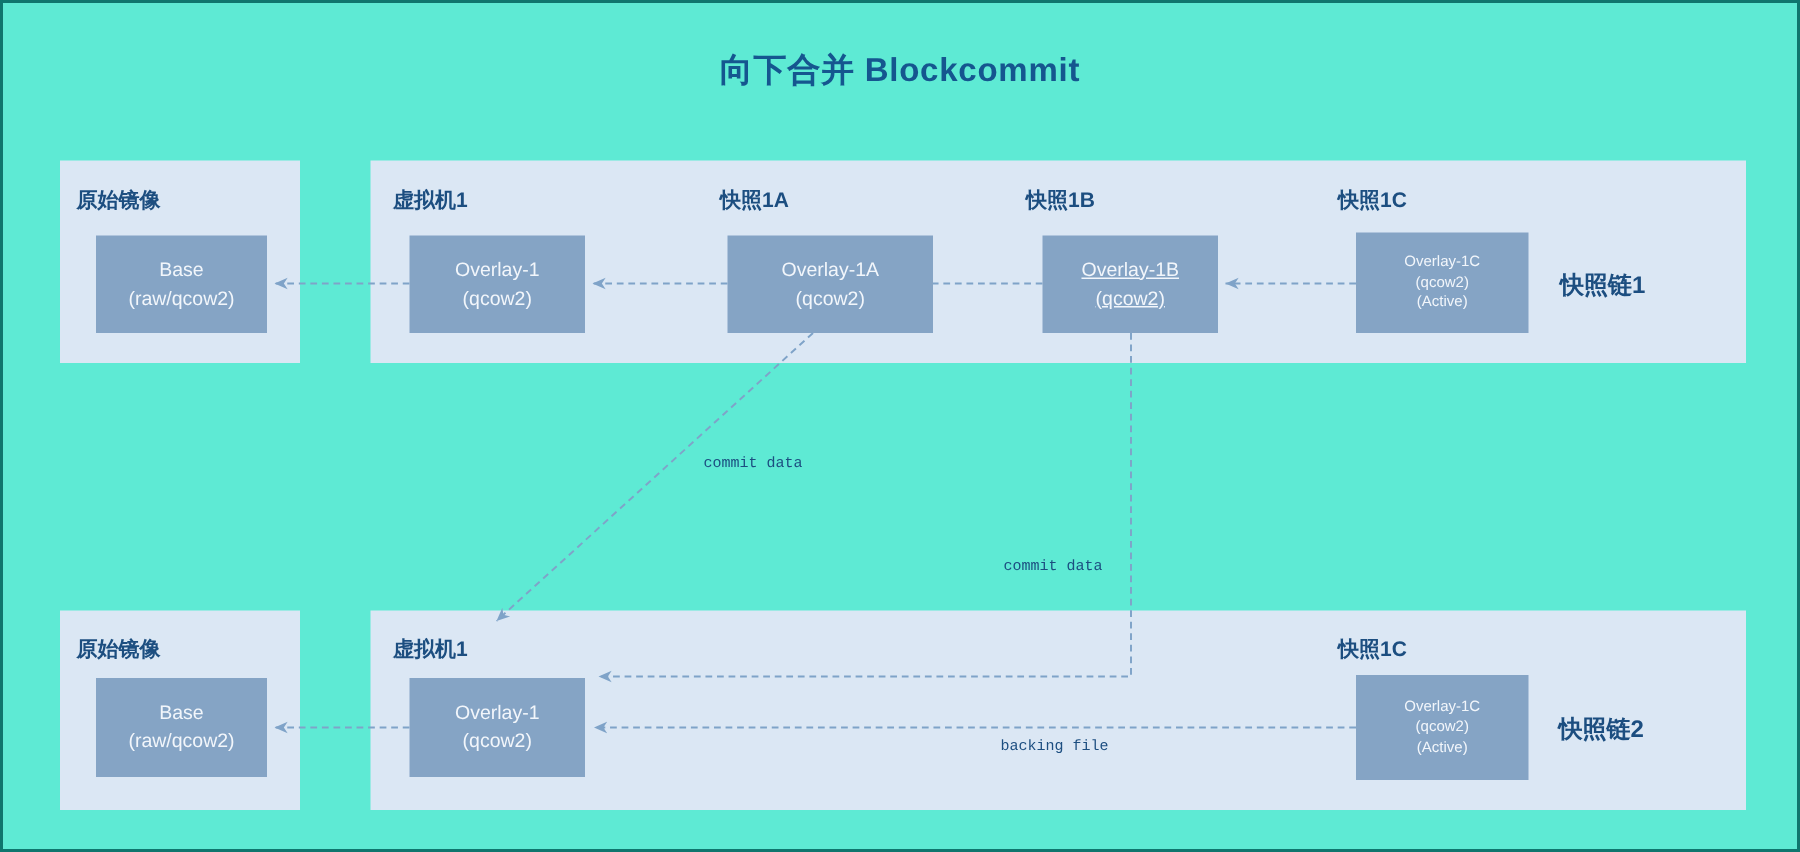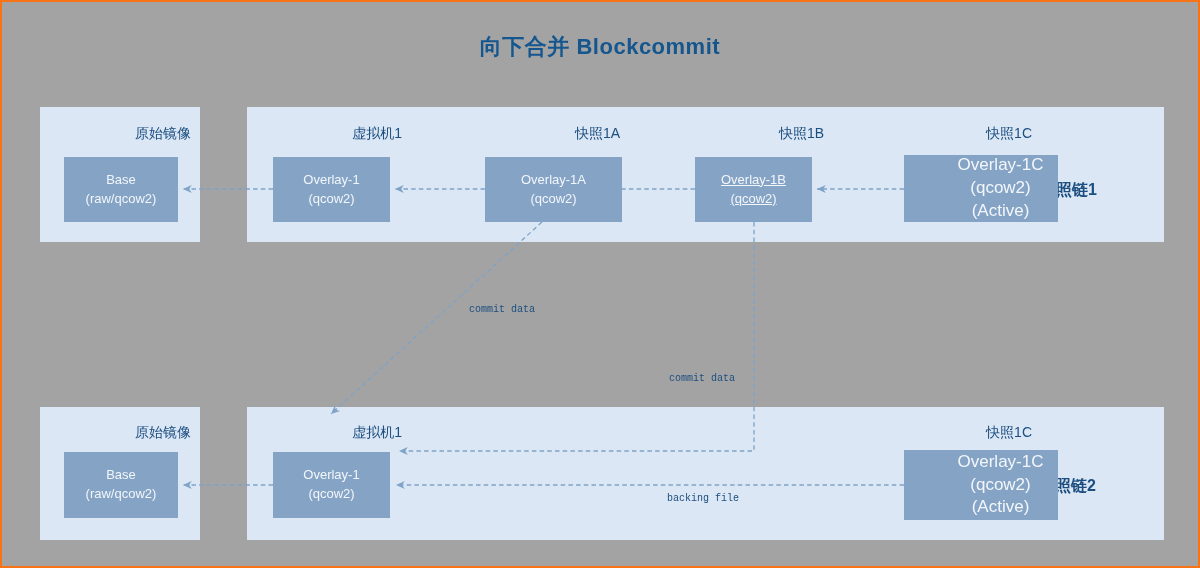--- a/index.html
+++ b/index.html
@@ -1,43 +1,43 @@
 <!DOCTYPE html>
 <html><head>
 <meta charset="utf-8">
 <style>
   html,body{margin:0;padding:0;background:#f4f6f9;}
   .stage{
     position:relative;
     width:1196px;height:564px;
-    background:#a3a3a3;
-    border:2px solid #f97316;
+    background:#5eead4;
+    border:2px solid #0f766e;
     font-family:"Liberation Sans","DejaVu Sans",sans-serif;
     overflow:hidden;
   }
   .title{
     position:absolute;left:0;top:30px;width:100%;
     text-align:center;font-size:22px;font-weight:bold;
     color:#15568f;letter-spacing:.5px;
   }
   .panel{position:absolute;background:#dbe7f4;}
   .panel-origin-1{left:38px;top:105px;width:160px;height:135px;}
   .panel-chain-1 {left:245px;top:105px;width:917px;height:135px;}
   .panel-origin-2{left:38px;top:405px;width:160px;height:133px;}
   .panel-chain-2 {left:245px;top:405px;width:917px;height:133px;}
   .node-label{
     position:absolute;width:140px;margin-left:-70px;
-    text-align:right;font-size:14px;color:#1c4e80;
+    text-align:left;font-size:14px;color:#1c4e80;font-weight:bold;
   }
   .node-box{
     position:absolute;background:#85a4c5;color:#f2f6fb;
     display:flex;flex-direction:column;align-items:center;justify-content:center;
     font-size:13px;line-height:1.45;text-align:center;
   }
-  .node-box.three{font-size:17px;line-height:1.35;padding-left:39px;}
+  .node-box.three{font-size:10px;line-height:1.35;}
   .chain-label{
     position:absolute;width:140px;margin-left:-70px;text-align:left;
     font-size:16px;font-weight:bold;color:#1c4e80;
   }
   .edge-label{
     position:absolute;width:160px;margin-left:-80px;text-align:center;
     font-size:10px;color:#1c4e80;font-family:Liberation Mono, monospace;
   }
   svg.wires{position:absolute;left:0;top:0;pointer-events:none;}
 </style>

